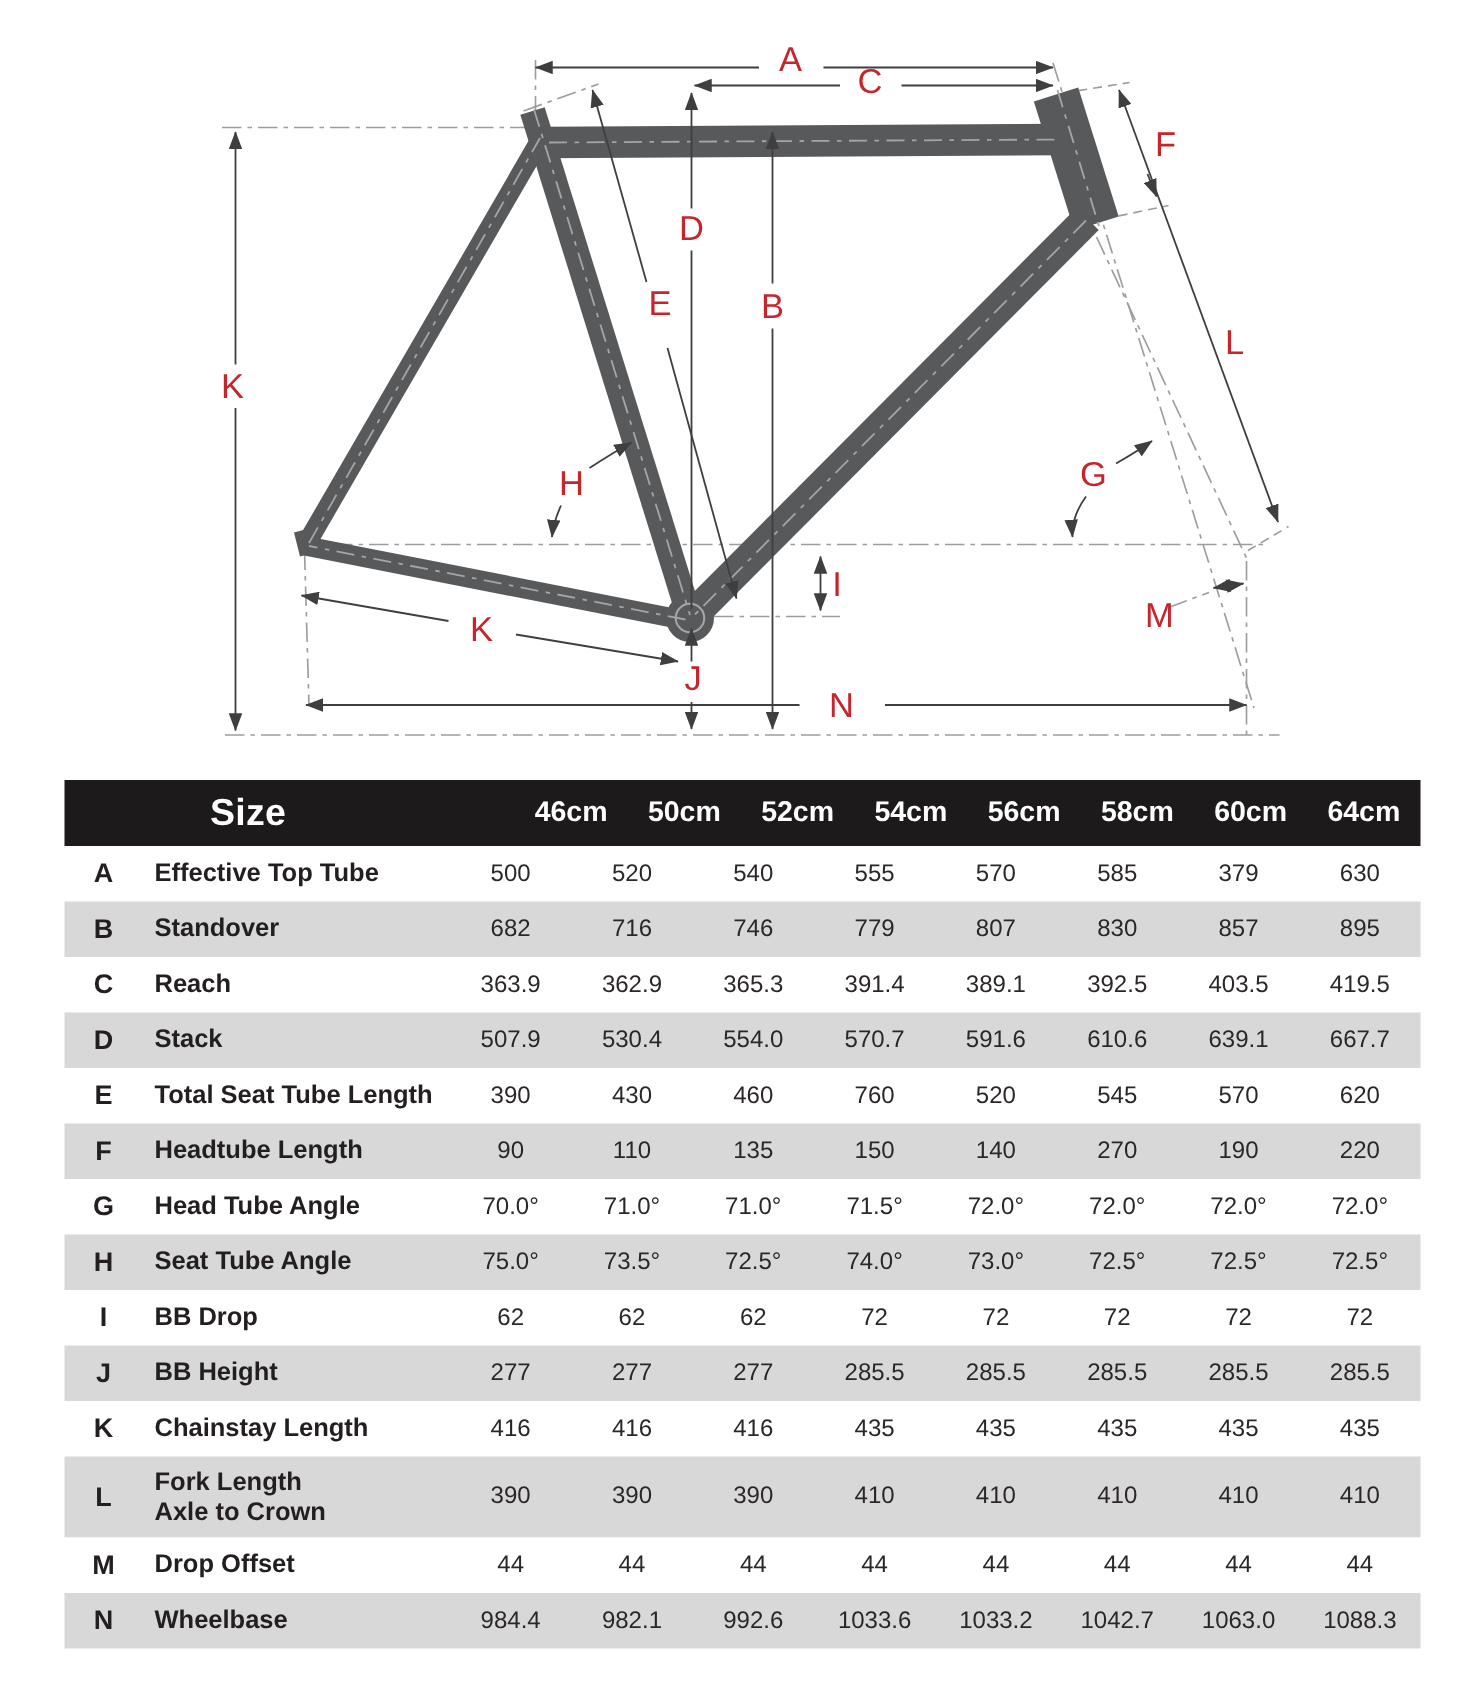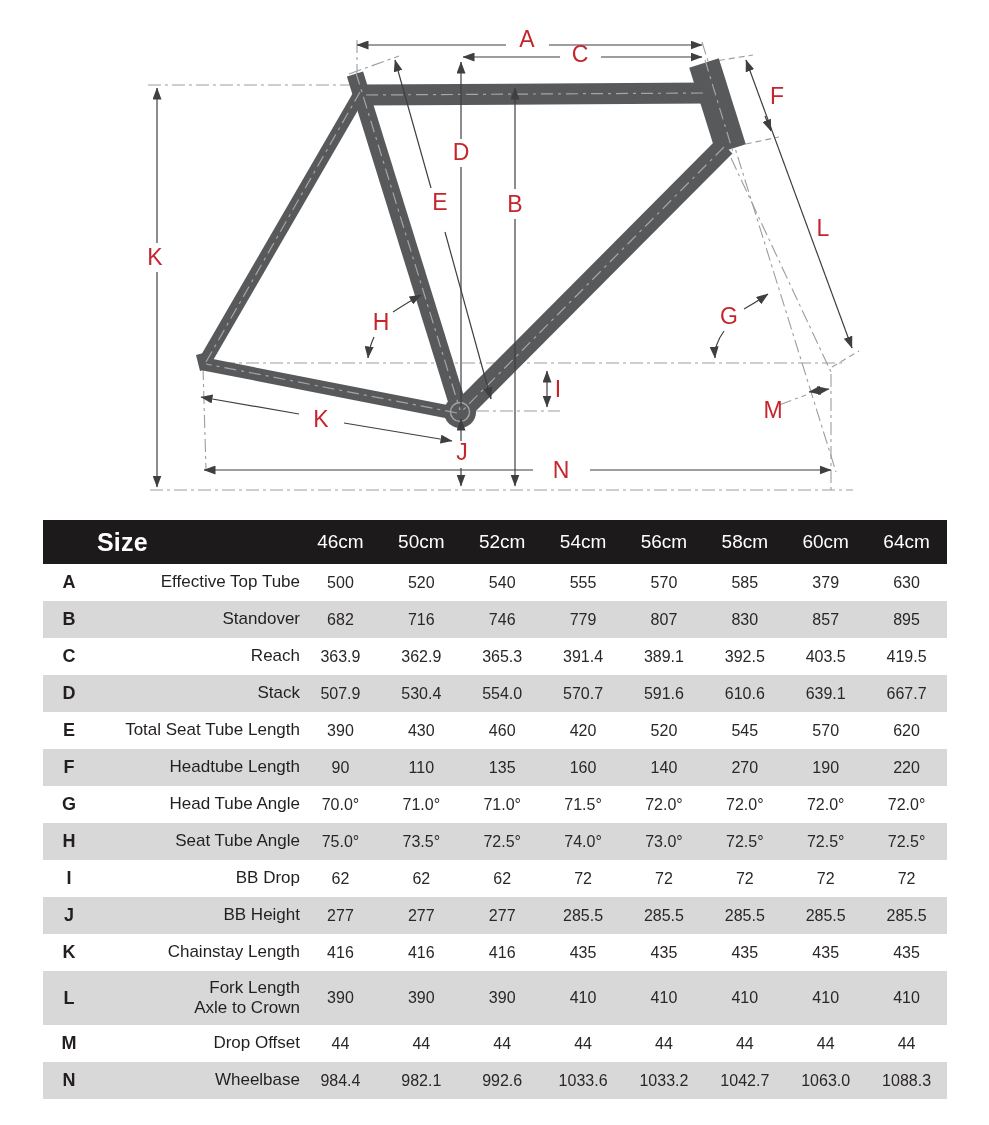--- a/index.html
+++ b/index.html
@@ -3,27 +3,27 @@
 <meta charset="utf-8">
 <style>
   html,body{margin:0;padding:0;background:#fff;}
   #page{position:relative;width:989px;height:1125px;background:#fff;overflow:hidden;
         font-family:"Liberation Sans",sans-serif;color:#231f20;}
   #diagram{position:absolute;left:0;top:0;}
   .dimlabel{font-family:"Liberation Sans",sans-serif;font-size:23px;fill:#c5262c;}
   
   #size-table{position:absolute;left:43px;top:520px;width:904px;}
   .thead{display:flex;align-items:center;height:44px;background:#1c1a1b;color:#fff;}
-  .th-size{width:257px;box-sizing:border-box;padding-left:54px;font-size:25px;font-weight:bold;letter-spacing:.2px;}
-  .th-col{flex:1;text-align:center;font-size:19px;font-weight:normal;}
+  .th-size{width:257px;box-sizing:border-box;padding-left:54px;font-size:25px;font-weight:bold;letter-spacing:.2px;margin-left:43px;}
+  .th-col{flex:1;text-align:center;font-size:19px;font-weight:bold;}
   .trow{display:flex;align-items:center;min-height:37px;background:#fff;}
   .trow.alt{background:#d8d8d8;}
   .trow.tall{min-height:54px;}
   .c-letter{width:52px;text-align:center;font-size:18px;font-weight:bold;}
-  .c-label{width:205px;box-sizing:border-box;padding-left:8px;font-size:17px;font-weight:normal;line-height:1.18;text-align:right;}
+  .c-label{width:205px;box-sizing:border-box;padding-left:8px;font-size:17px;font-weight:bold;line-height:1.18;}
   .c-val{flex:1;text-align:center;font-size:16px;color:#2b2728;}
 </style>
 </head>
 <body>
 
 <div id="page">
 
   <svg id="diagram" width="989" height="518" viewBox="0 0 989 518">
     <defs>
       <marker id="arr" viewBox="0 0 12 9" refX="11.5" refY="4.5" markerWidth="12" markerHeight="9" markerUnits="userSpaceOnUse" orient="auto-start-reverse">
@@ -180,33 +180,33 @@
           <div class="c-val">610.6</div>
           <div class="c-val">639.1</div>
           <div class="c-val">667.7</div>
         </div>
         <div class="trow">
           <div class="c-letter">E</div>
           <div class="c-label">Total Seat Tube Length</div>
           <div class="c-val">390</div>
           <div class="c-val">430</div>
           <div class="c-val">460</div>
-          <div class="c-val">420</div>
+          <div class="c-val">760</div>
           <div class="c-val">520</div>
           <div class="c-val">545</div>
           <div class="c-val">570</div>
           <div class="c-val">620</div>
         </div>
         <div class="trow alt">
           <div class="c-letter">F</div>
           <div class="c-label">Headtube Length</div>
           <div class="c-val">90</div>
           <div class="c-val">110</div>
           <div class="c-val">135</div>
-          <div class="c-val">160</div>
+          <div class="c-val">150</div>
           <div class="c-val">140</div>
           <div class="c-val">270</div>
           <div class="c-val">190</div>
           <div class="c-val">220</div>
         </div>
         <div class="trow">
           <div class="c-letter">G</div>
           <div class="c-label">Head Tube Angle</div>
           <div class="c-val">70.0°</div>
           <div class="c-val">71.0°</div>

